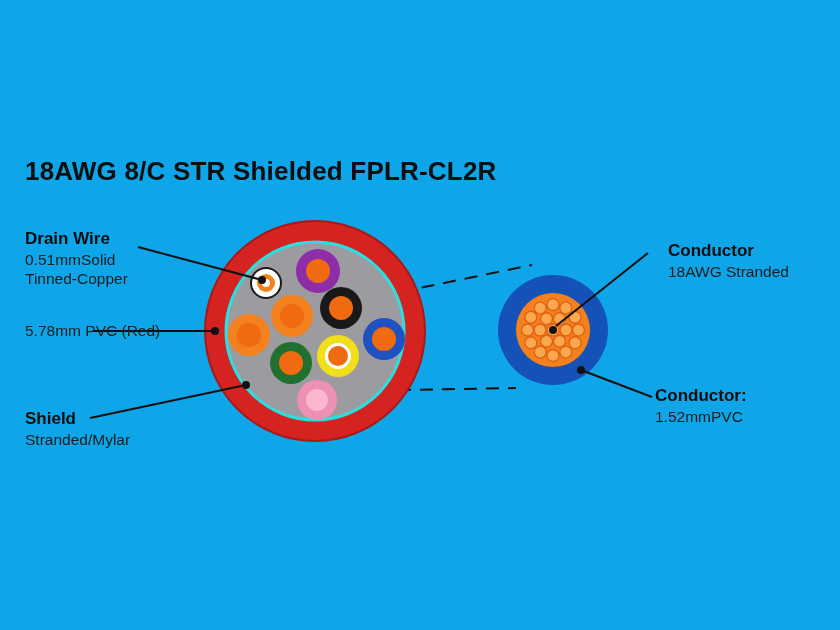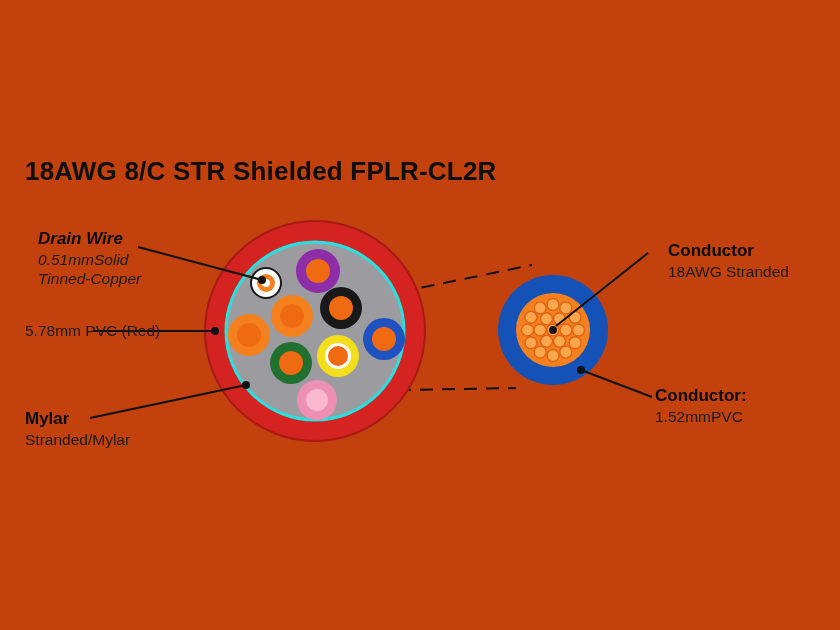--- a/index.html
+++ b/index.html
@@ -1,19 +1,19 @@
 <!DOCTYPE html>
 <html style="--jacket-red: #d42320; --jacket-stroke: #a81a16; --shield-cyan: #29e0e0; --filler-gray: #9c9ca0; --conductor-orange: #f5811e; --core-orange: #ef6a10; --insulation-purple: #8d2da8; --insulation-black: #191919; --insulation-blue: #2051c0; --insulation-green: #207030; --insulation-yellow: #f2de1a; --insulation-pink: #ee8fb4; --pink-light: #f9b8cd; --dielectric-blue: #1452b8; --strand-orange: #faa74e; --strand-outline: #e06212;"><head>
 <meta charset="utf-8">
 <style>
   html,body{margin:0;padding:0;background:#ffffff;}
   .stage{
     position:relative;
     width:840px;height:630px;
-    background:#c2410c;
+    background:#0ea5e9;
     font-family:"Liberation Sans", sans-serif;
     overflow:hidden;
   }
   .diagram-svg{position:absolute;left:0;top:0;}
   .page-title{
     position:absolute;left:25px;top:156px;
     font-size:26px;font-weight:bold;color:#0e0e0e;
     letter-spacing:0.2px;
   }
   .label{position:absolute;}
@@ -137,32 +137,32 @@
       <line class="leader" x1="648" y1="253" x2="556" y2="326"></line>
       <circle class="leader-dot" cx="553" cy="330" r="4"></circle>
 
       <line class="leader" x1="652" y1="397" x2="581" y2="370"></line>
       <circle class="leader-dot" cx="581" cy="370" r="4"></circle>
     </g>
   </svg>
 
   <div class="page-title">18AWG 8/C STR Shielded FPLR-CL2R</div>
 
-  <div class="label" style="left:38px;top:229px;font-style:italic;">
+  <div class="label" style="left:25px;top:229px;">
     <div class="label-heading">Drain Wire</div>
     <div class="label-line">0.51mmSolid</div>
     <div class="label-line">Tinned-Copper</div>
   </div>
 
   <div class="label" style="left:25px;top:321px;">
     <div class="label-line">5.78mm PVC (Red)</div>
   </div>
 
   <div class="label" style="left:25px;top:409px;">
-    <div class="label-heading">Mylar</div>
+    <div class="label-heading">Shield</div>
     <div class="label-line">Stranded/Mylar</div>
   </div>
 
   <div class="label" style="left:650px;top:241px;margin-left:18px;">
     <div class="label-heading">Conductor</div>
     <div class="label-line">18AWG Stranded</div>
   </div>
 
   <div class="label" style="left:655px;top:386px;">
     <div class="label-heading">Conductor:</div>

